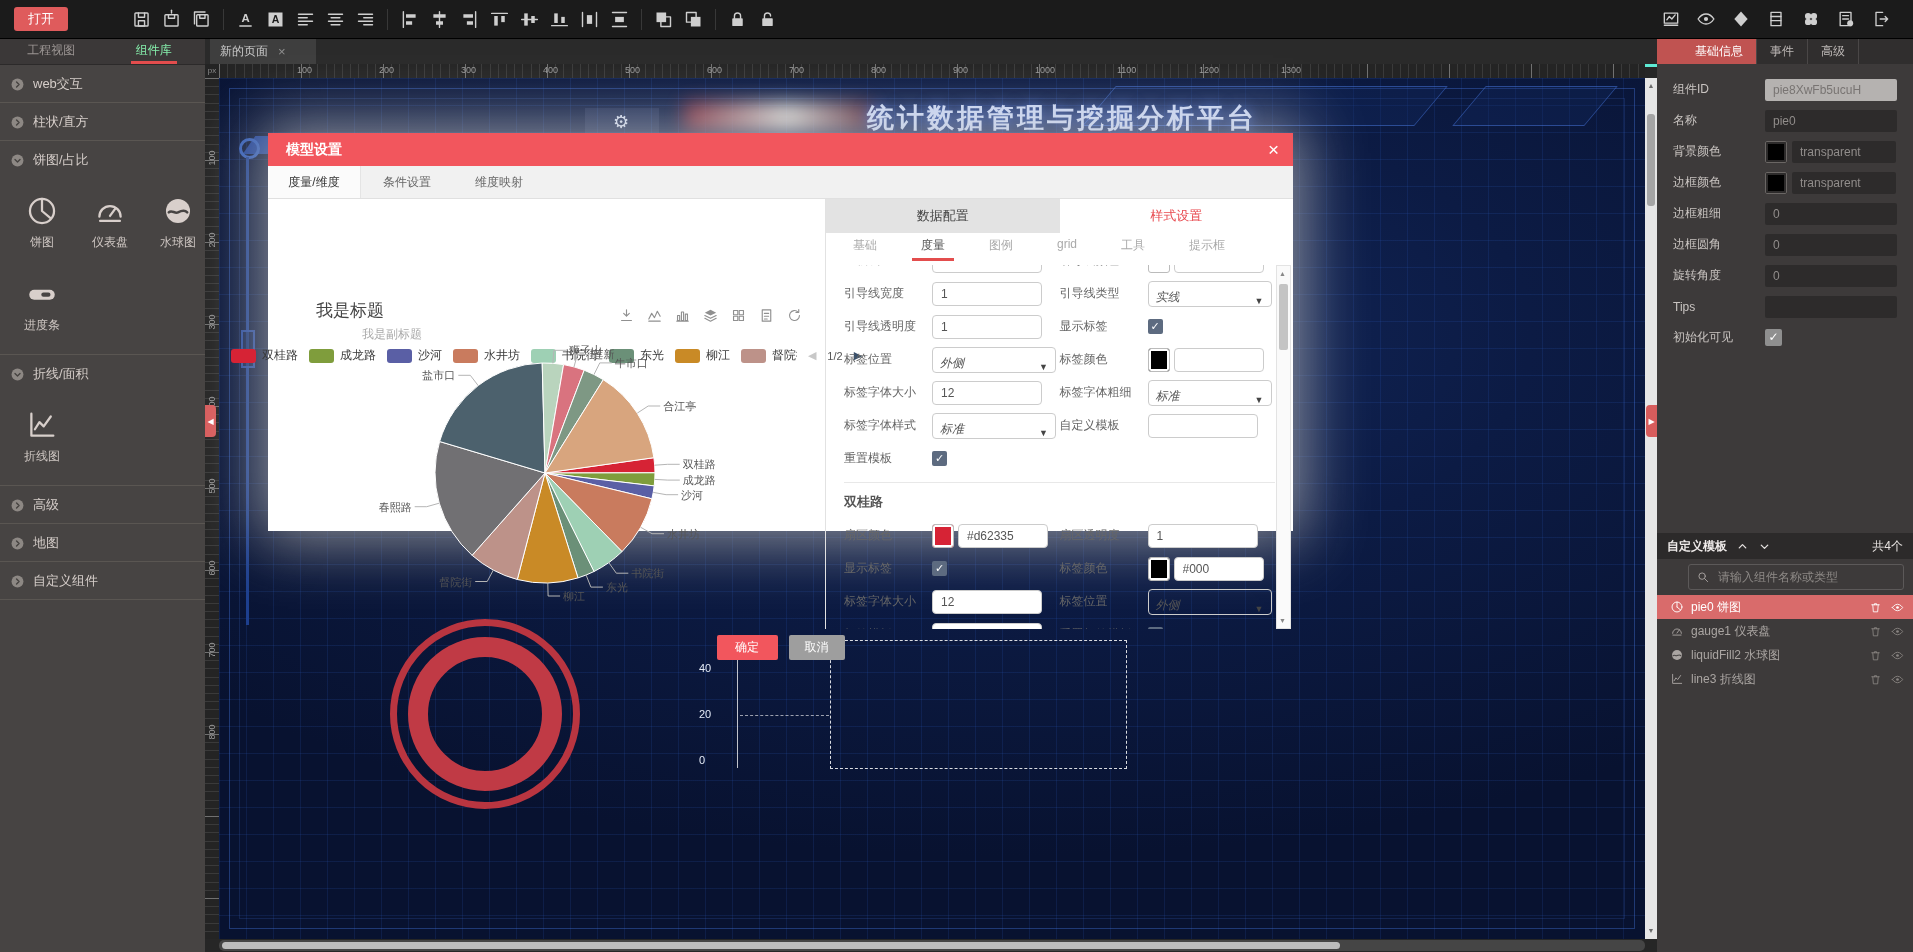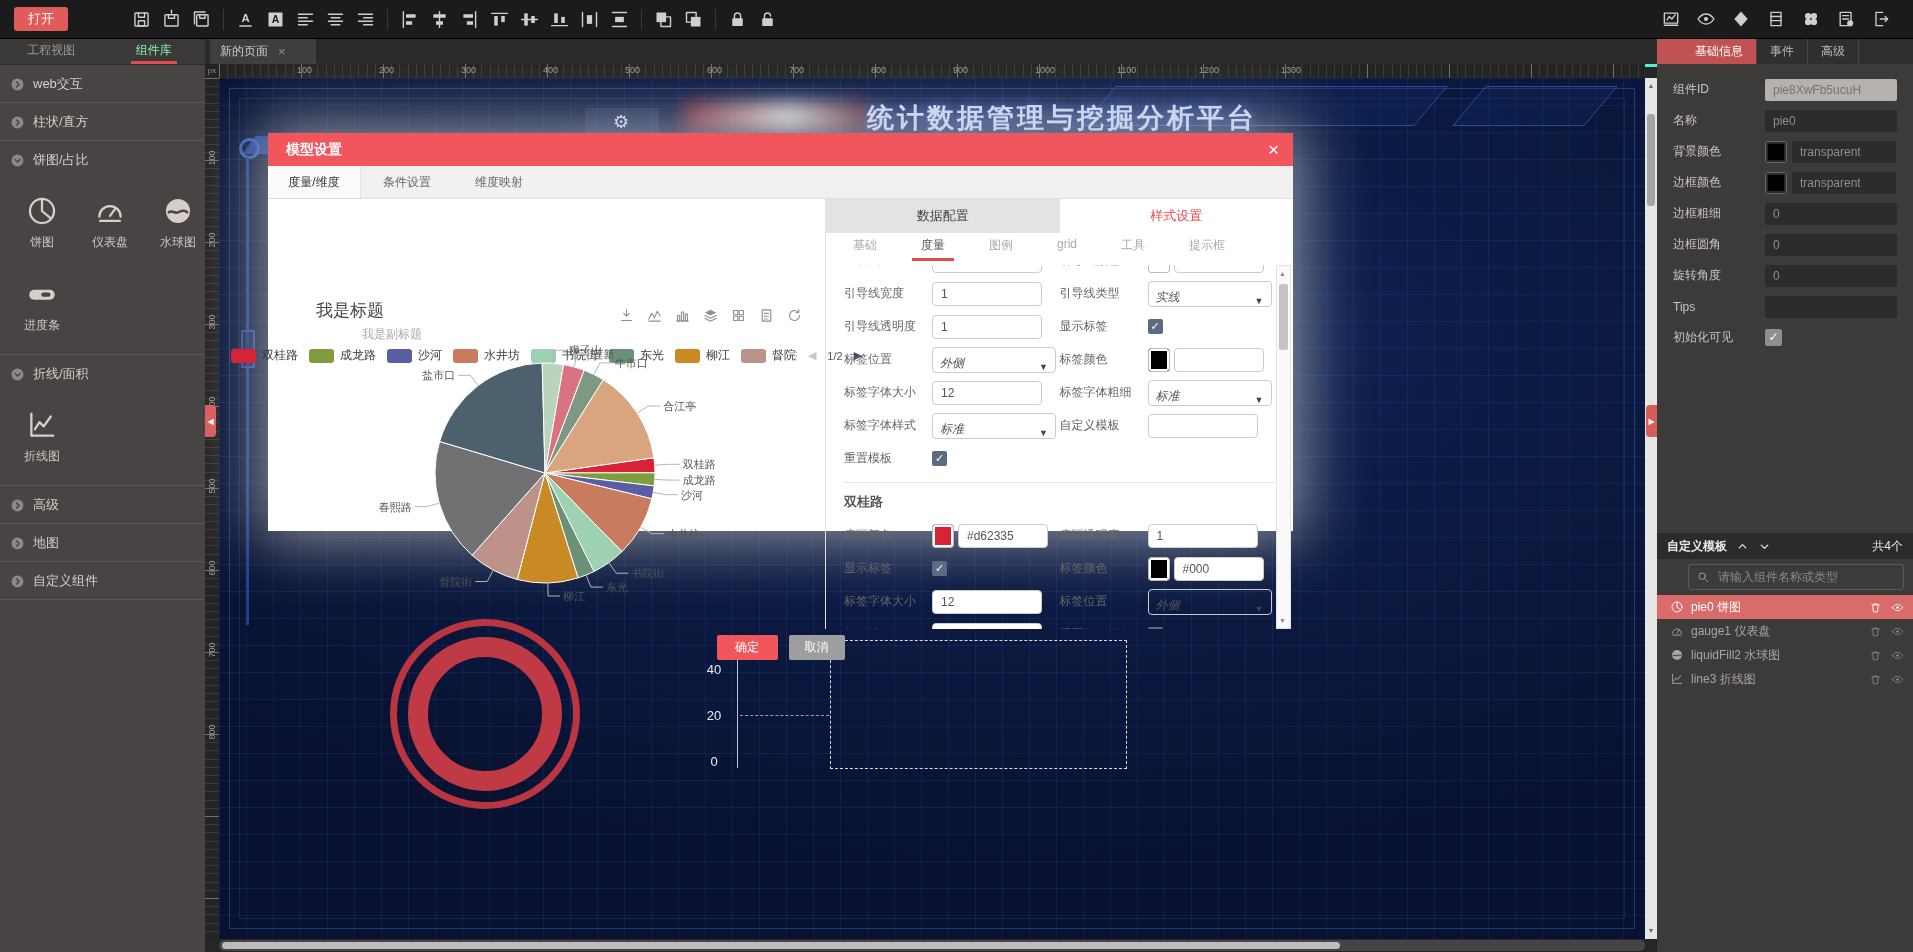--- a/index.html
+++ b/index.html
@@ -65,21 +65,21 @@
   .node{position:absolute;left:22px;top:252px;width:10px;height:34px;border:2px solid #24479c;background:rgba(20,40,90,.5);}
   .board-title{position:absolute;left:648px;top:22px;font-size:27px;font-weight:bold;letter-spacing:3px;
                color:#c3d0ee;text-shadow:0 0 14px rgba(80,130,255,.8);white-space:nowrap;}
   .blur-blob{position:absolute;left:465px;top:24px;width:188px;height:30px;opacity:.85;filter:blur(9px);
              background:linear-gradient(90deg,#8a2430,#ece7dc 55%,#5c1f2a);}
   .gear-chip{position:absolute;left:366px;top:30px;width:74px;height:28px;background:rgba(140,160,200,.12);}
   .gear{position:absolute;left:394px;top:33px;color:#cdd6ea;font-size:18px;line-height:22px;cursor:pointer;}
   .gauge-outer{position:absolute;left:171px;top:541px;width:176px;height:176px;border-radius:50%;border:7px solid #b93540;}
   .gauge-inner{position:absolute;inset:11px;border-radius:50%;border:20px solid #c03a45;}
   .mini-axis{position:absolute;left:518px;top:558px;width:1px;height:132px;background:rgba(255,255,255,.75);}
-  .mini-lbl{position:absolute;width:30px;text-align:center;color:#e3eaf6;font-size:13px;}
+  .mini-lbl{position:absolute;width:30px;text-align:left;color:#e3eaf6;font-size:11px;}
   .sel-rect{position:absolute;left:611px;top:562px;width:295px;height:127px;border:1px dashed rgba(255,255,255,.85);}
   .dash-seg{position:absolute;left:521px;top:637px;width:89px;border-top:1px dashed rgba(255,255,255,.6);}
   .vscroll{position:absolute;right:0;top:40px;bottom:13px;width:12px;background:#e6e6e6;}
   .vscroll .ar{position:absolute;left:0;width:12px;text-align:center;color:#6b6b6b;font-size:7px;line-height:12px;}
   .vthumb{position:absolute;left:2px;top:36px;width:8px;height:92px;background:#a5a5a5;border-radius:3px;}
   .hscroll{position:absolute;left:14px;right:12px;bottom:1px;height:11px;background:#454545;border-radius:5px;}
   .hthumb{position:absolute;left:3px;top:2px;width:1118px;height:7px;background:#bdbdbd;border-radius:4px;}
   .handle{position:absolute;width:11px;height:32px;background:#d75c5c;color:#fff;font-size:8px;z-index:45;
           display:flex;align-items:center;justify-content:center;cursor:pointer;}
 

